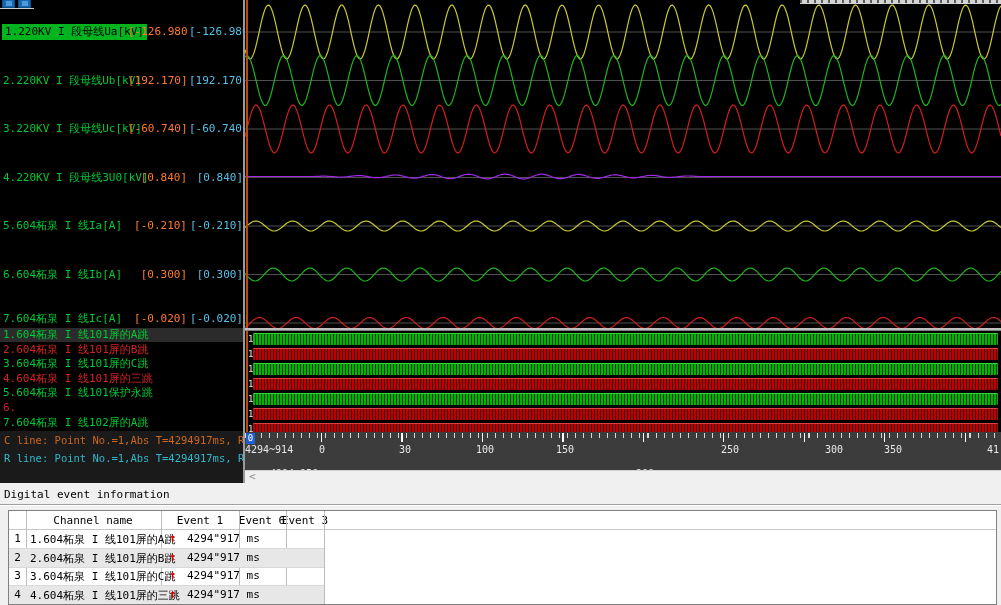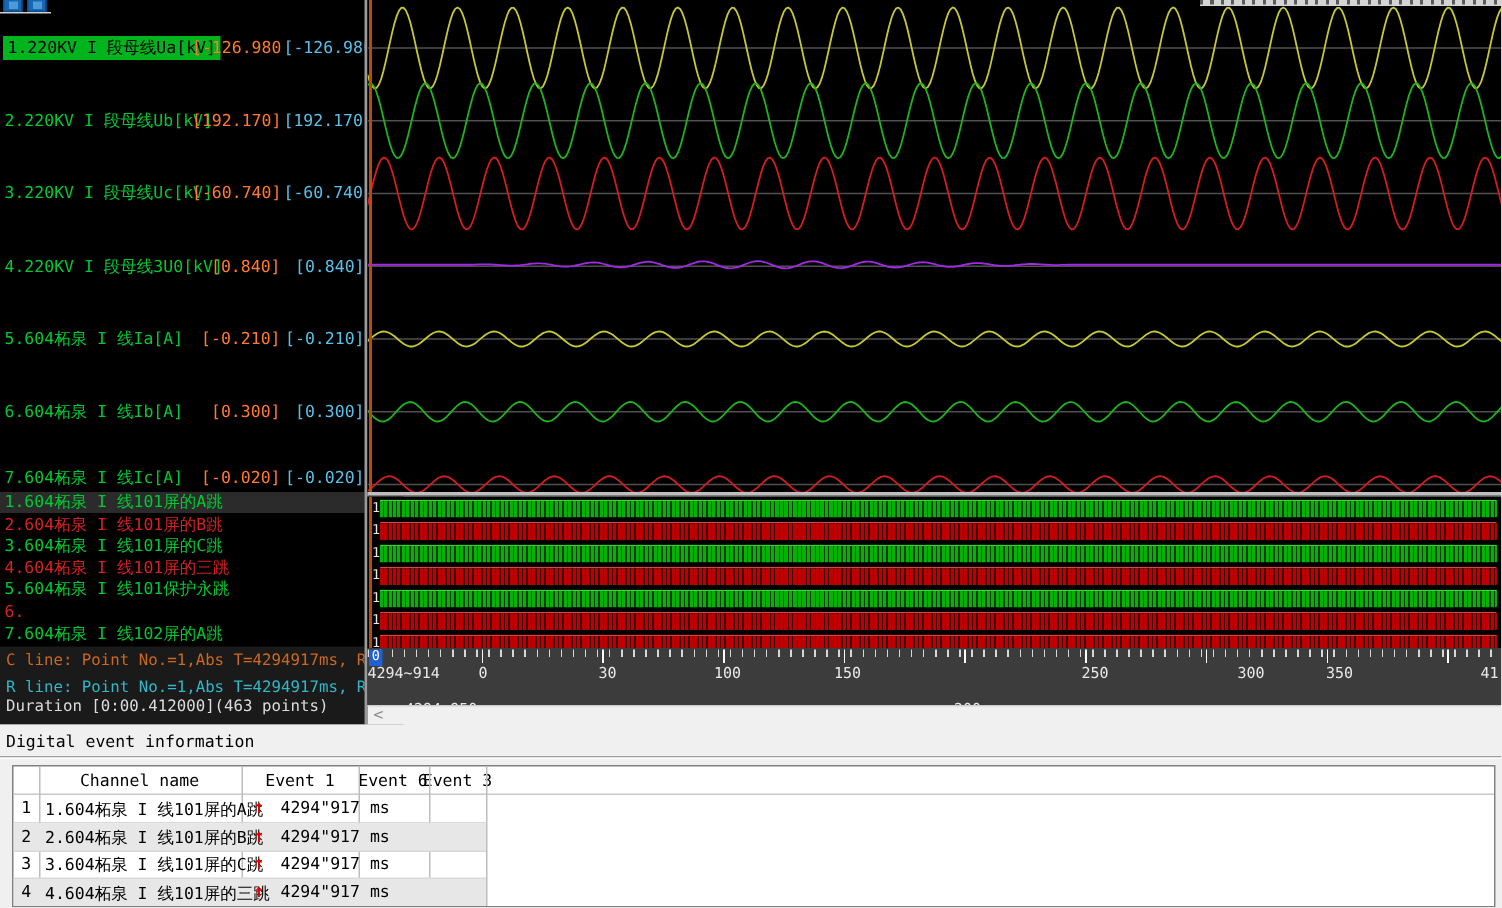--- a/index.html
+++ b/index.html
@@ -135,21 +135,20 @@
         <div class="d-row" style="top: 401px;">
           <span class="d-label" style="color: rgb(212, 34, 34);">6.</span>
         </div>
         <div class="d-row" style="top: 415.6px;">
           <span class="d-label" style="color: rgb(0, 200, 50);">7.604柘泉 I 线102屏的A跳</span>
         </div>
       </div>
     <div class="status-area">
       <div class="status-line st-c">C line: Point No.=1,Abs T=4294917ms,  Rel T=4294917ms</div>
       <div class="status-line st-r">R line: Point No.=1,Abs T=4294917ms,  Rel T=4294917ms</div>
-      <div class="status-line st-d">Duration [0:00.412000](463 points)</div>
     </div>
   </div>
   <div class="v-divider"></div>
 
   <div class="wave-panel">
     <svg id="waves" width="756" height="328">
         <line x1="0" x2="756" y1="32" y2="32" stroke="#505050" stroke-width="1"></line>
         <line x1="0" x2="756" y1="80.5" y2="80.5" stroke="#505050" stroke-width="1"></line>
         <line x1="0" x2="756" y1="129" y2="129" stroke="#505050" stroke-width="1"></line>
         <line x1="0" x2="756" y1="177.5" y2="177.5" stroke="#505050" stroke-width="1"></line>

